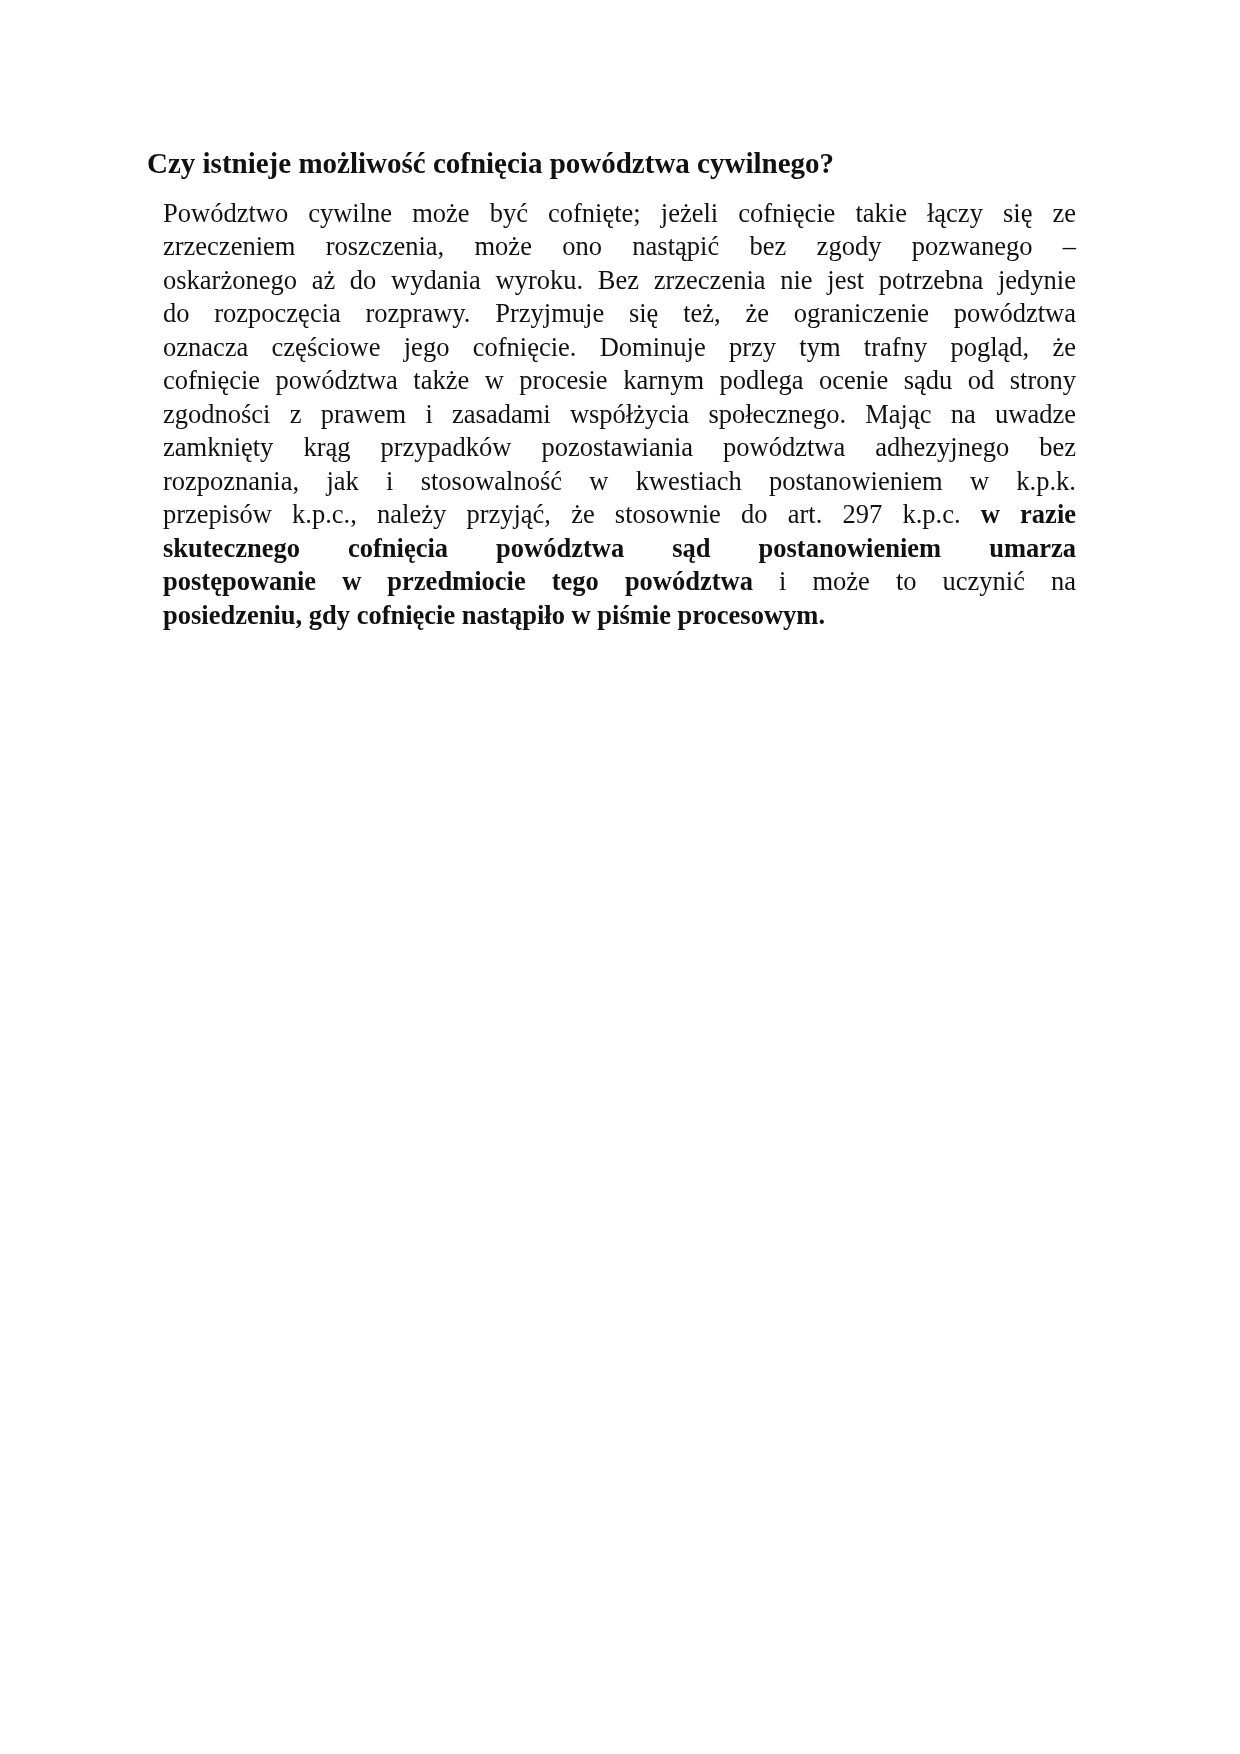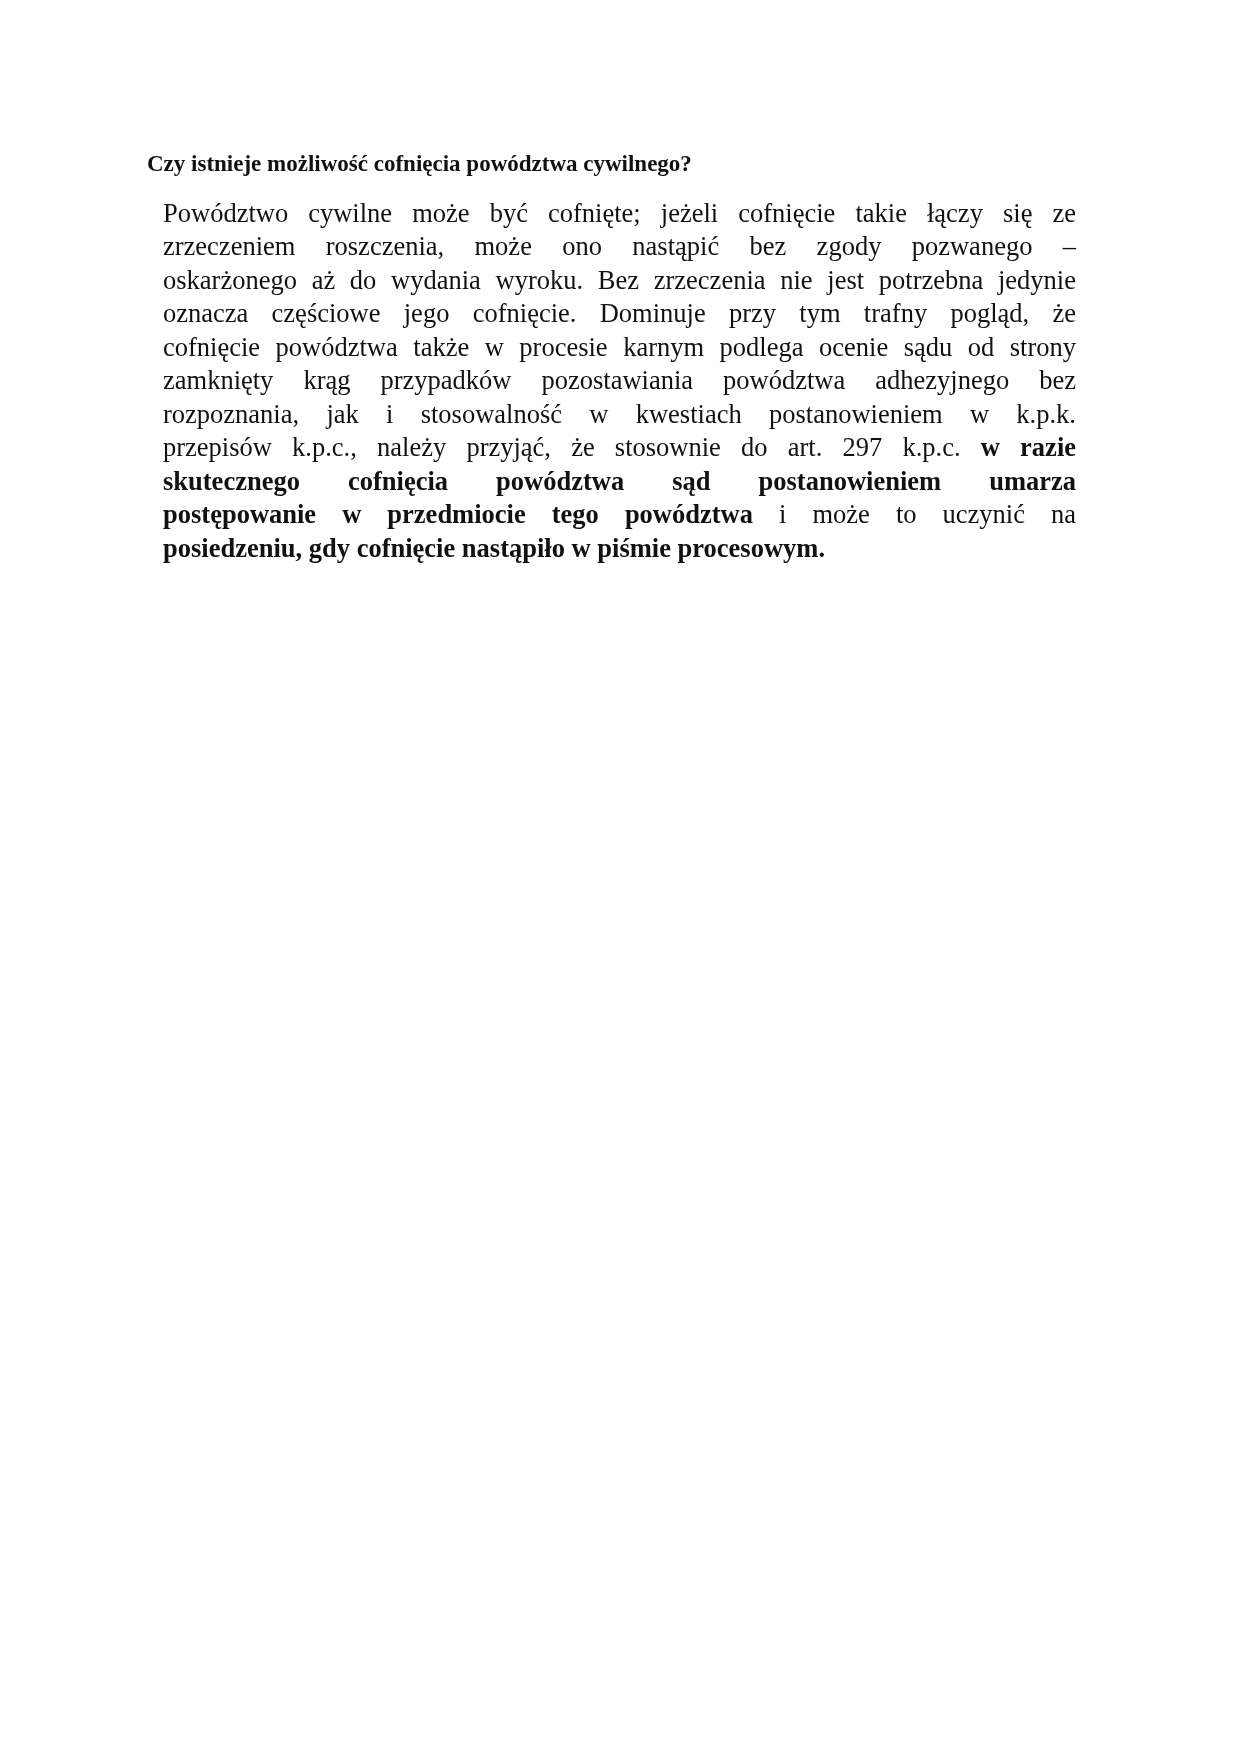--- a/index.html
+++ b/index.html
@@ -17,27 +17,29 @@
     .title { font-weight: bold; margin: 0; }
     .para { margin: 16px; text-align: justify; }
     .line { display: block; text-align: justify; text-align-last: justify; white-space: nowrap; }
     .line.last { text-align-last: left; font-weight: bold; }
     .b { font-weight: bold; }
   </style>
 </head>
 <body>
 
 <div class="page">
-  <h1 class="title" style="font-size:23px;line-height:33.5px;font-family:Liberation Serif, serif;">Czy istnieje możliwość cofnięcia powództwa cywilnego?</h1>
+  <h1 class="title" style="font-size:29px;line-height:33.5px;font-family:Liberation Serif, serif;">Czy istnieje możliwość cofnięcia powództwa cywilnego?</h1>
   <div class="para">
     <span class="line">Powództwo cywilne może być cofnięte; jeżeli cofnięcie takie łączy się ze</span>
     <span class="line">zrzeczeniem roszczenia, może ono nastąpić bez zgody pozwanego –</span>
     <span class="line">oskarżonego aż do wydania wyroku. Bez zrzeczenia nie jest potrzebna jedynie</span>
+    <span class="line">do rozpoczęcia rozprawy. Przyjmuje się też, że ograniczenie powództwa</span>
     <span class="line">oznacza częściowe jego cofnięcie. Dominuje przy tym trafny pogląd, że</span>
     <span class="line">cofnięcie powództwa także w procesie karnym podlega ocenie sądu od strony</span>
+    <span class="line">zgodności z prawem i zasadami współżycia społecznego. Mając na uwadze</span>
     <span class="line">zamknięty krąg przypadków pozostawiania powództwa adhezyjnego bez</span>
     <span class="line">rozpoznania, jak i stosowalność w kwestiach postanowieniem w k.p.k.</span>
     <span class="line"><span>przepisów k.p.c., należy przyjąć, że stosownie do art. 297 k.p.c.</span> <span class="b">w razie</span></span>
     <span class="line b">skutecznego cofnięcia powództwa sąd postanowieniem umarza</span>
     <span class="line"><span class="b">postępowanie w przedmiocie tego powództwa</span> <span>i może to uczynić na</span></span>
     <span class="line last">posiedzeniu, gdy cofnięcie nastąpiło w piśmie procesowym.</span>
   </div>
 </div>
 
 </body></html>

